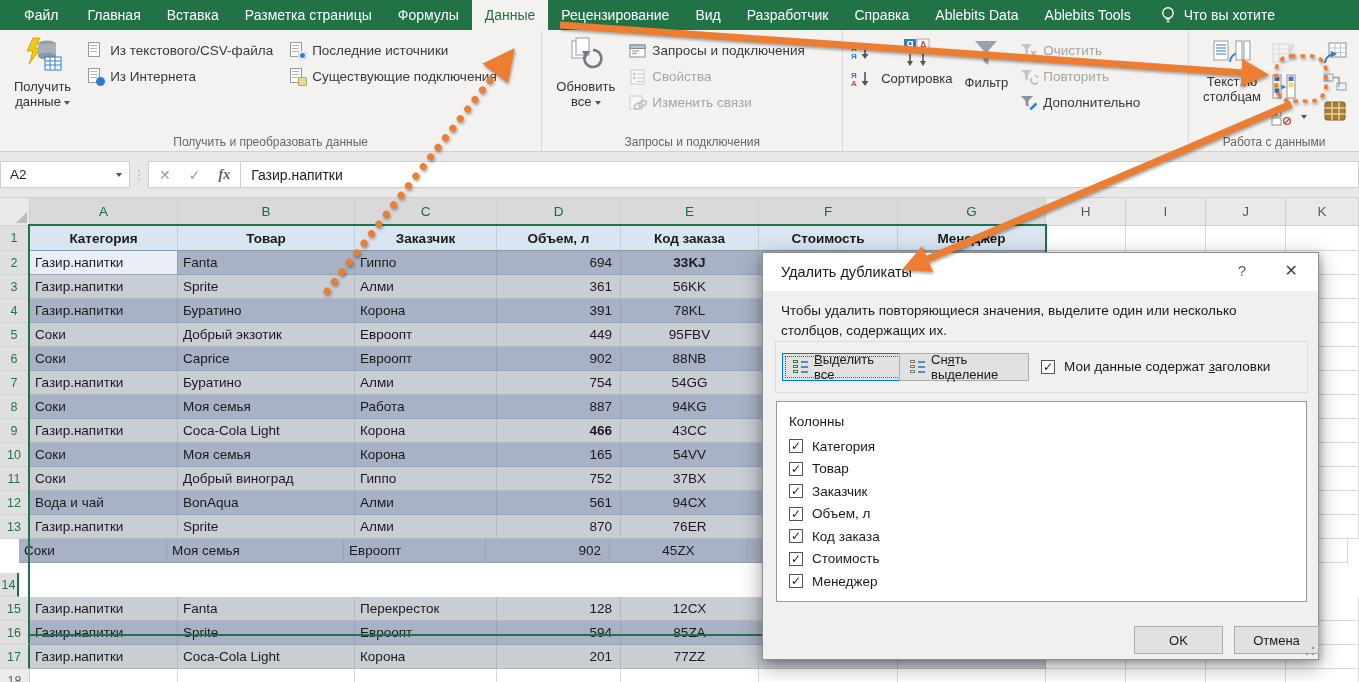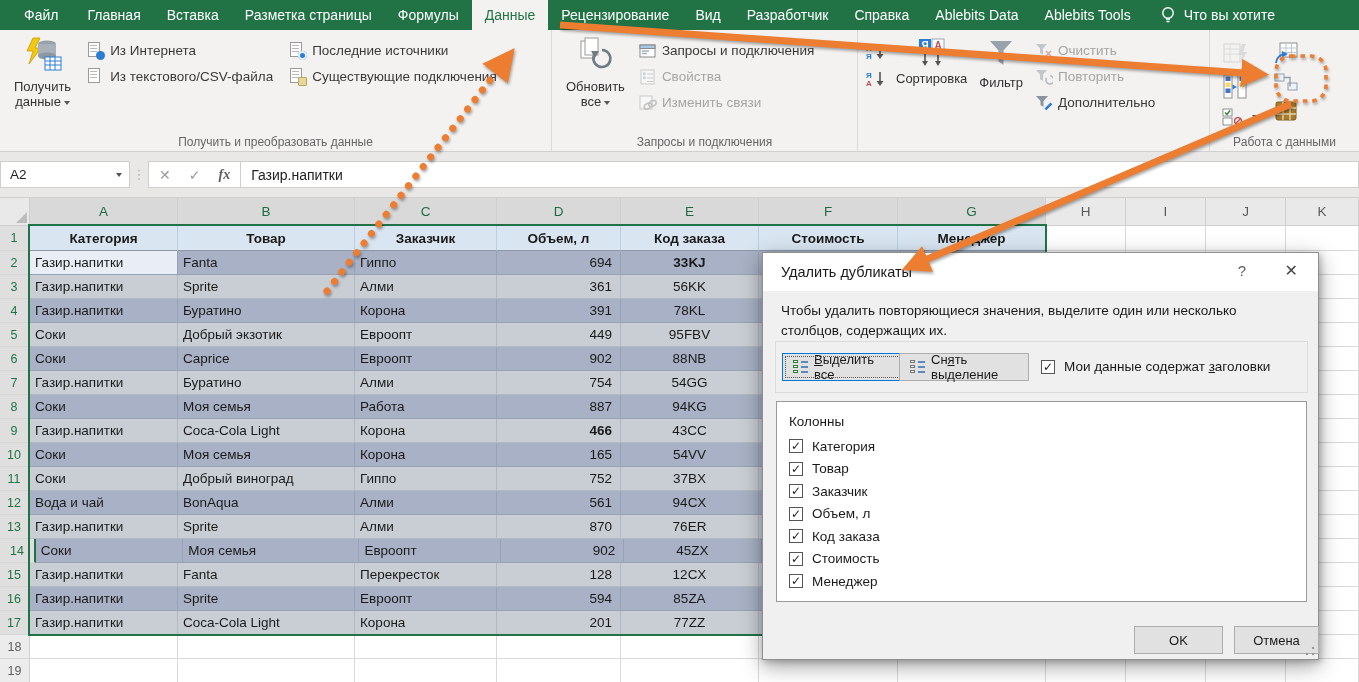--- a/index.html
+++ b/index.html
@@ -141,29 +141,29 @@
           <rect x="22" y="20" width="16" height="13" fill="#fff" stroke="#2b7cd3"></rect>
           <path d="M22 24h16M22 28h16M27 20v13M32 20v13" stroke="#2b7cd3" stroke-width="1"></path>
         </svg>
         <span class="bb-lab"><span>Получить</span><br>
         <span>данные</span><span class="caret"></span></span>
       </div>
       <div class="menucol" style="margin-left:10px;">
         <div class="mitem">
           <span class="fico">
               <i class="pg"></i>
+            </span>
+          <span>Из текстового/CSV-файла</span>
+        </div>
+        <div class="mitem">
+          <span class="fico">
+              <i class="pg"></i>
               <i class="acc blue"></i>
             </span>
           <span>Из Интернета</span>
-        </div>
-        <div class="mitem">
-          <span class="fico">
-              <i class="pg"></i>
-            </span>
-          <span>Из текстового/CSV-файла</span>
         </div>
       </div>
       <div class="menucol" style="margin-left:16px;">
         <div class="mitem">
           <span class="fico">
               <i class="pg"></i>
               <i class="acc clock"></i>
             </span>
           <span>Последние источники</span>
         </div>
@@ -273,20 +273,32 @@
           <svg width="18" height="16" viewBox="0 0 18 16">
             <path d="M1 1h12l-4.5 5v6l-3-2V6z" fill="#8a949e"></path>
             <path d="M9.5 13.5l6-6 1.8 1.8-6 6z" fill="#2b7cd3"></path>
           </svg>
           <span>Дополнительно</span>
         </div>
       </div>
     </div>
 
     <div class="rgroup" style="flex:1;border-right:none;">
+      <div class="bigbtn" style="padding-top:4px;">
+        <svg class="ricon" width="42" height="34" viewBox="0 0 42 34">
+          <rect x="3" y="3" width="14" height="19" fill="#fff" stroke="#9a9a9a"></rect>
+          <path d="M5 7h10M5 10h10M5 13h10M5 16h10" stroke="#2b7cd3" stroke-width="1.2"></path>
+          <path d="M19 24 a9 9 0 0 1 9 -9" fill="none" stroke="#2b7cd3" stroke-width="2"></path>
+          <polygon points="26,12 32,15 26,18" fill="#2b7cd3"></polygon>
+          <rect x="25" y="3" width="6" height="19" fill="#fff" stroke="#9a9a9a"></rect>
+          <rect x="33" y="3" width="6" height="19" fill="#fff" stroke="#9a9a9a"></rect>
+        </svg>
+        <span class="ttc-lab"><span>Текст по</span><br>
+        <span>столбцам</span></span>
+      </div>
       <div class="smallicons" style="margin-left:4px;">
         <svg width="26" height="24" viewBox="0 0 26 24" style="opacity:.55">
           <rect x="2" y="2" width="16" height="18" fill="#f2f2f2" stroke="#bbb"></rect>
           <path d="M2 7h16M2 12h16M8 2v18" stroke="#ccc"></path>
           <polygon points="20,2 24,2 21,10 25,10 18,22 20,13 16,13" fill="#c9c9c9"></polygon>
         </svg>
         <svg width="26" height="26" viewBox="0 0 26 26">
           <rect x="2" y="1" width="8" height="23" fill="#fff" stroke="#8f8f8f"></rect>
           <rect x="3.5" y="2.5" width="5" height="4.5" fill="#4472c4"></rect>
           <rect x="3.5" y="8.5" width="5" height="4.5" fill="#ffd966"></rect>
@@ -535,21 +547,21 @@
         <div class="cell light num" style="width: 124px; height: 24px;">870</div>
         <div class="cell light ctr" style="width: 138px; height: 24px;">76ER</div>
         <div class="cell light ctr" style="width: 139px; height: 24px;"></div>
         <div class="cell light ctr" style="width: 148px; height: 24px;"></div>
         <div class="cell" style="width: 80px; height: 24px;"></div>
         <div class="cell" style="width: 80px; height: 24px;"></div>
         <div class="cell" style="width: 80px; height: 24px;"></div>
         <div class="cell" style="width: 73px; height: 24px;"></div>
       </div>
       <div class="srow">
-        <div class="rhead sel" style="width: 36px; height: 24px;">14</div>
+        <div class="rhead sel" style="width: 19px; height: 24px; margin-top: 34px;">14</div>
         <div class="cell dark" style="width: 148px; height: 24px;">Соки</div>
         <div class="cell dark" style="width: 177px; height: 24px;">Моя семья</div>
         <div class="cell dark" style="width: 142px; height: 24px;">Евроопт</div>
         <div class="cell dark num" style="width: 124px; height: 24px;">902</div>
         <div class="cell dark ctr" style="width: 138px; height: 24px;">45ZX</div>
         <div class="cell dark ctr" style="width: 139px; height: 24px;"></div>
         <div class="cell dark ctr" style="width: 148px; height: 24px;"></div>
         <div class="cell" style="width: 80px; height: 24px;"></div>
         <div class="cell" style="width: 80px; height: 24px;"></div>
         <div class="cell" style="width: 80px; height: 24px;"></div>

